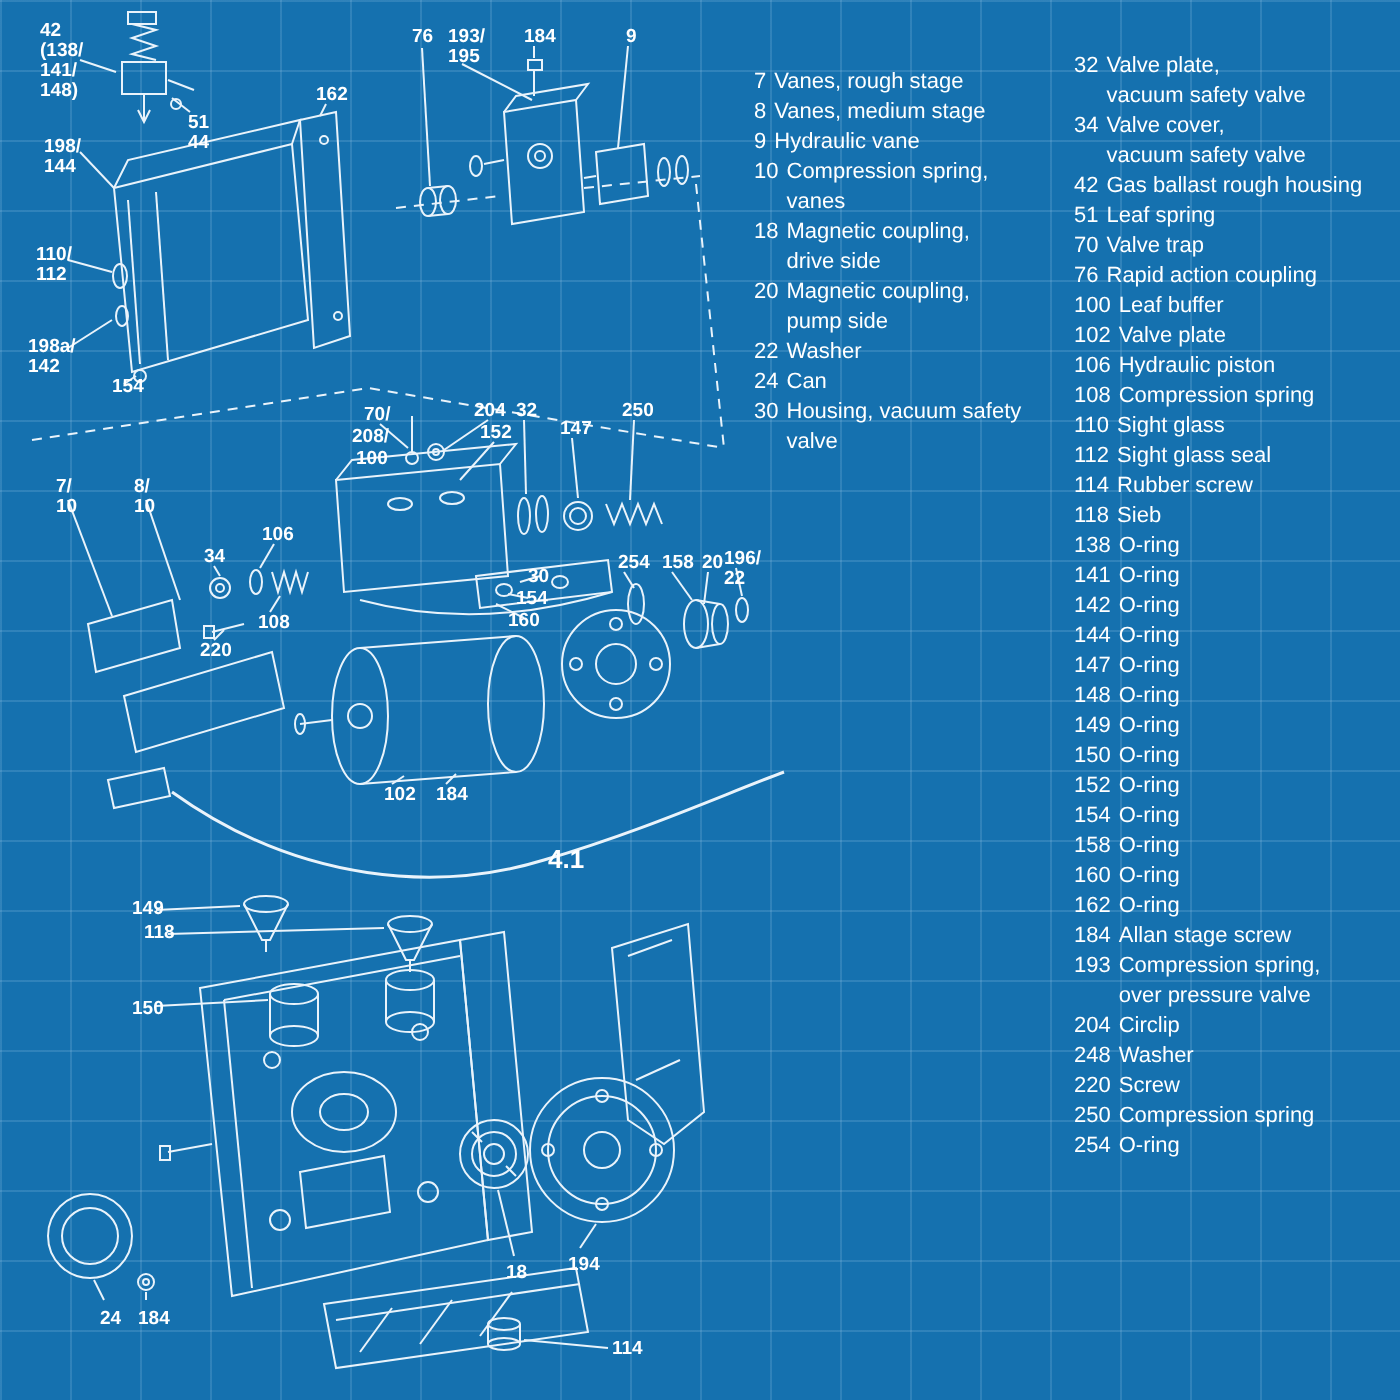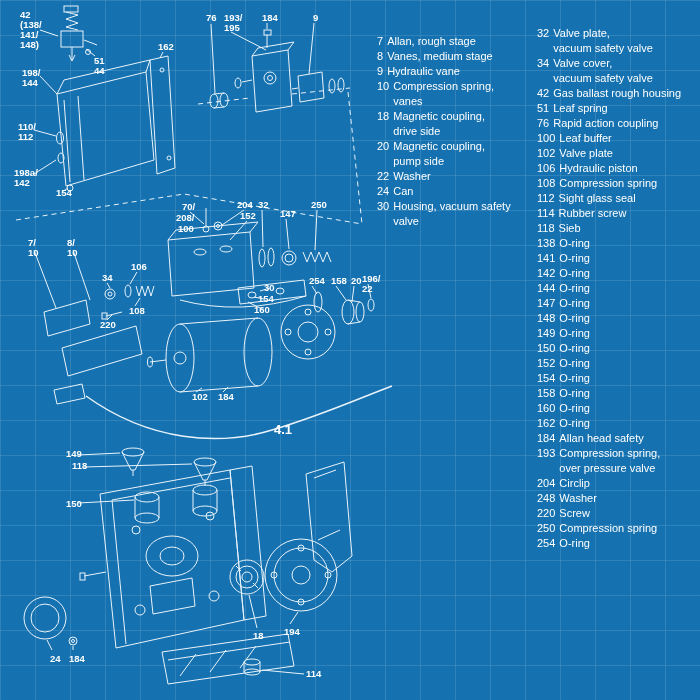--- a/index.html
+++ b/index.html
@@ -279,21 +279,21 @@
       <text x="69" y="662" class="dlabel"><tspan x="69" dy="0">184</tspan></text>
       <text x="253" y="639" class="dlabel"><tspan x="253" dy="0">18</tspan></text>
       <text x="284" y="635" class="dlabel"><tspan x="284" dy="0">194</tspan></text>
       <text x="306" y="677" class="dlabel"><tspan x="306" dy="0">114</tspan></text>
     </g>
 </svg>
 
 <div id="parts-col-1" class="parts-col">
     <div class="pl-item">
       <span class="pl-num">7</span>
-      <span class="pl-text">Allan, rough stage</span>
+      <span class="pl-text">Vanes, rough stage</span>
     </div>
     <div class="pl-item">
       <span class="pl-num">8</span>
       <span class="pl-text">Vanes, medium stage</span>
     </div>
     <div class="pl-item">
       <span class="pl-num">9</span>
       <span class="pl-text">Hydraulic vane</span>
     </div>
     <div class="pl-item">
@@ -332,40 +332,48 @@
     </div>
     <div class="pl-item">
       <span class="pl-num">42</span>
       <span class="pl-text">Gas ballast rough housing</span>
     </div>
     <div class="pl-item">
       <span class="pl-num">51</span>
       <span class="pl-text">Leaf spring</span>
     </div>
     <div class="pl-item">
+      <span class="pl-num">70</span>
+      <span class="pl-text">Valve trap</span>
+    </div>
+    <div class="pl-item">
       <span class="pl-num">76</span>
       <span class="pl-text">Rapid action coupling</span>
     </div>
     <div class="pl-item">
       <span class="pl-num">100</span>
       <span class="pl-text">Leaf buffer</span>
     </div>
     <div class="pl-item">
       <span class="pl-num">102</span>
       <span class="pl-text">Valve plate</span>
     </div>
     <div class="pl-item">
       <span class="pl-num">106</span>
       <span class="pl-text">Hydraulic piston</span>
     </div>
     <div class="pl-item">
       <span class="pl-num">108</span>
       <span class="pl-text">Compression spring</span>
     </div>
     <div class="pl-item">
+      <span class="pl-num">110</span>
+      <span class="pl-text">Sight glass</span>
+    </div>
+    <div class="pl-item">
       <span class="pl-num">112</span>
       <span class="pl-text">Sight glass seal</span>
     </div>
     <div class="pl-item">
       <span class="pl-num">114</span>
       <span class="pl-text">Rubber screw</span>
     </div>
     <div class="pl-item">
       <span class="pl-num">118</span>
       <span class="pl-text">Sieb</span>
@@ -417,21 +425,21 @@
     <div class="pl-item">
       <span class="pl-num">160</span>
       <span class="pl-text">O-ring</span>
     </div>
     <div class="pl-item">
       <span class="pl-num">162</span>
       <span class="pl-text">O-ring</span>
     </div>
     <div class="pl-item">
       <span class="pl-num">184</span>
-      <span class="pl-text">Allan head safety</span>
+      <span class="pl-text">Allan stage screw</span>
     </div>
     <div class="pl-item">
       <span class="pl-num">193</span>
       <span class="pl-text">Compression spring,<br>over pressure valve</span>
     </div>
     <div class="pl-item">
       <span class="pl-num">204</span>
       <span class="pl-text">Circlip</span>
     </div>
     <div class="pl-item">

